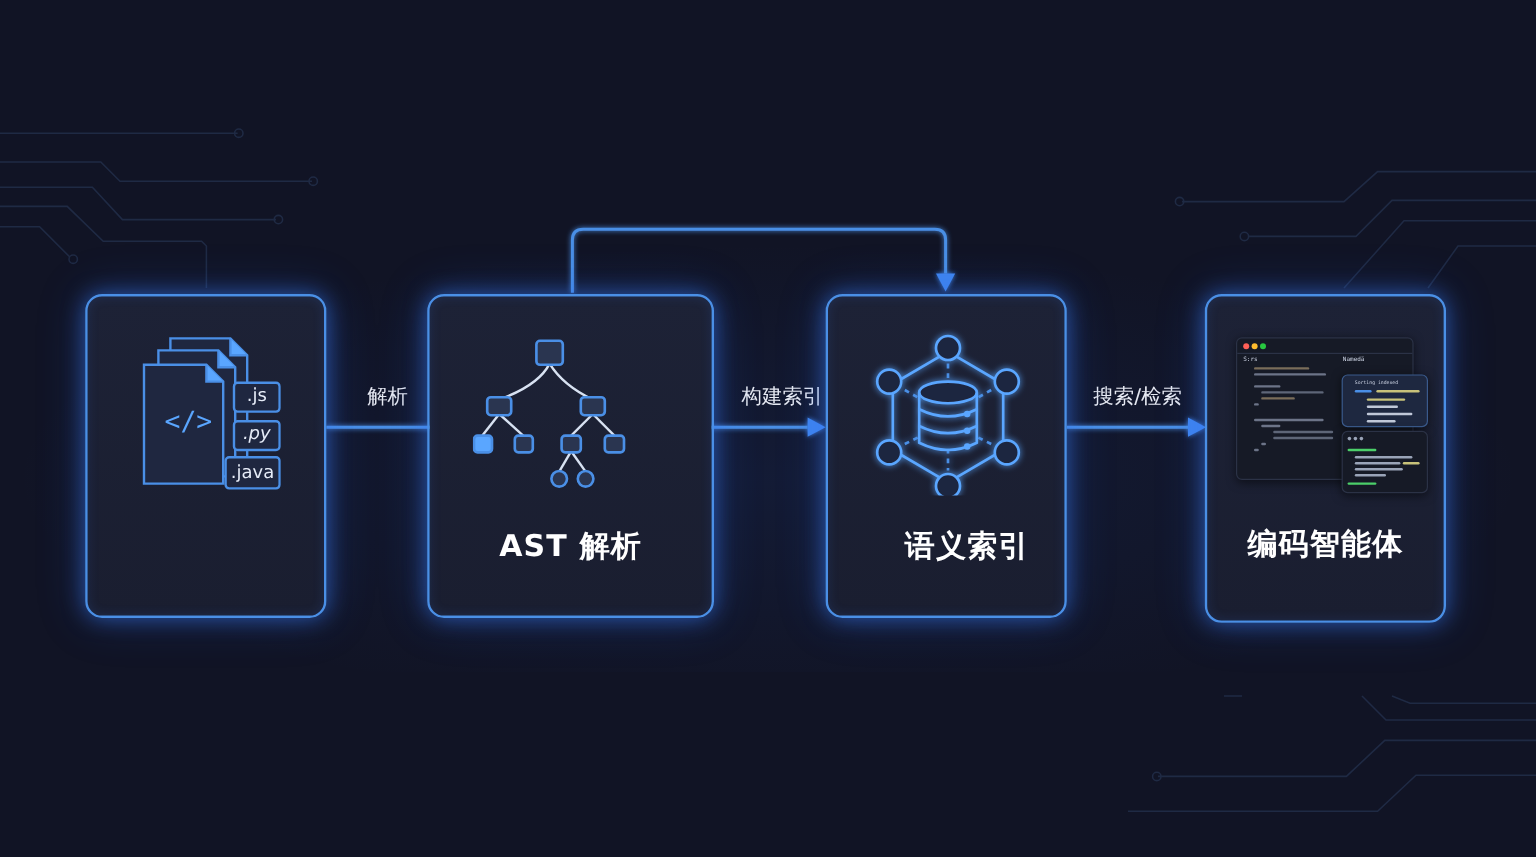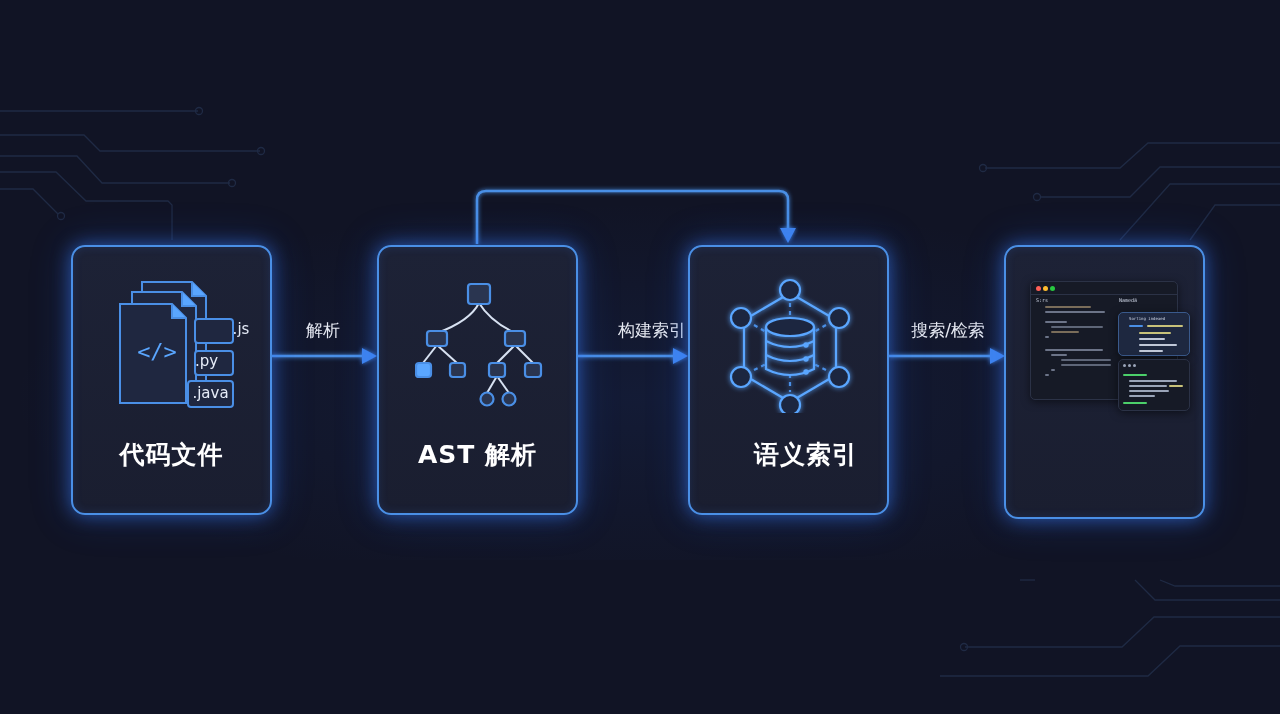--- a/index.html
+++ b/index.html
@@ -104,27 +104,26 @@
       <path d="M6 27 H58 L72 41 V126 H6 Z"></path>
       <path d="M58 27 V41 H72" fill="#5aa6ff"></path>
     </g>
     <g fill="#1f2740" stroke="#4a8fe6" stroke-width="2">
       <rect x="81" y="42" width="38" height="24" rx="3"></rect>
       <rect x="81" y="74" width="38" height="24" rx="3"></rect>
       <rect x="74" y="104" width="45" height="26" rx="3"></rect>
     </g>
   </svg>
   <div style="position:absolute;left:56px;top:92px;width:56px;text-align:center;font-size:22px;color:#5aa6ff;font-family:'DejaVu Sans Mono',monospace;">&lt;/&gt;</div>
-  <div style="position:absolute;left:122px;top:73px;width:38px;text-align:center;font-size:15px;color:#e6ecf8;margin-left:27px;">.js</div>
-  <div style="position:absolute;left:122px;top:105px;width:38px;text-align:left;font-size:15px;color:#e6ecf8;">.py</div>
+  <div style="position:absolute;left:122px;top:73px;width:38px;text-align:center;font-size:15px;color:#e6ecf8;">.js</div>
+  <div style="position:absolute;left:122px;top:105px;width:38px;text-align:center;font-size:15px;color:#e6ecf8;font-style:italic;">.py</div>
   <div style="position:absolute;left:115px;top:137px;width:45px;text-align:center;font-size:15px;color:#e6ecf8;">.java</div>
-  <div class="card-title" style="top:191px;">代码文件</div>
-</div>
-
-<div class="card" style="left:377px;top:245px;width:201px;height:270px;">
+</div>
+
+<div class="card" style="left:356px;top:245px;width:239px;height:270px;">
   <svg class="icon" style="left:36px;top:34px;" width="130" height="130" viewBox="0 0 130 130">
     <g fill="none" stroke="#d8e2f2" stroke-width="2">
       <path d="M64 22 Q55 40 22 52"></path>
       <path d="M64 22 Q75 40 100 52"></path>
       <path d="M22 64 L8 82"></path>
       <path d="M22 64 L42 82"></path>
       <path d="M100 64 L82 82"></path>
       <path d="M100 64 L118 82"></path>
       <path d="M82 95 L72 112"></path>
       <path d="M82 95 L94 112"></path>
@@ -225,13 +224,14 @@
     <span class="dot" style="left:9px;top:4px;background:#9aa4b8;width:3px;height:3px;"></span>
     <span class="dot" style="left:14px;top:4px;background:#9aa4b8;width:3px;height:3px;"></span>
     <div class="code-line" style="left:4px;top:14px;width:24px;background:#4ccf6a;"></div>
     <div class="code-line" style="left:10px;top:20px;width:48px;background:#9aa4b8;"></div>
     <div class="code-line" style="left:10px;top:25px;width:38px;background:#9aa4b8;"></div>
     <div class="code-line" style="left:50px;top:25px;width:14px;background:#c8c27a;"></div>
     <div class="code-line" style="left:10px;top:30px;width:40px;background:#9aa4b8;"></div>
     <div class="code-line" style="left:10px;top:35px;width:26px;background:#9aa4b8;"></div>
     <div class="code-line" style="left:4px;top:42px;width:24px;background:#4ccf6a;"></div>
   </div>
+  <div class="card-title" style="top:190px;">编码智能体</div>
 </div>
 
 </body></html>

